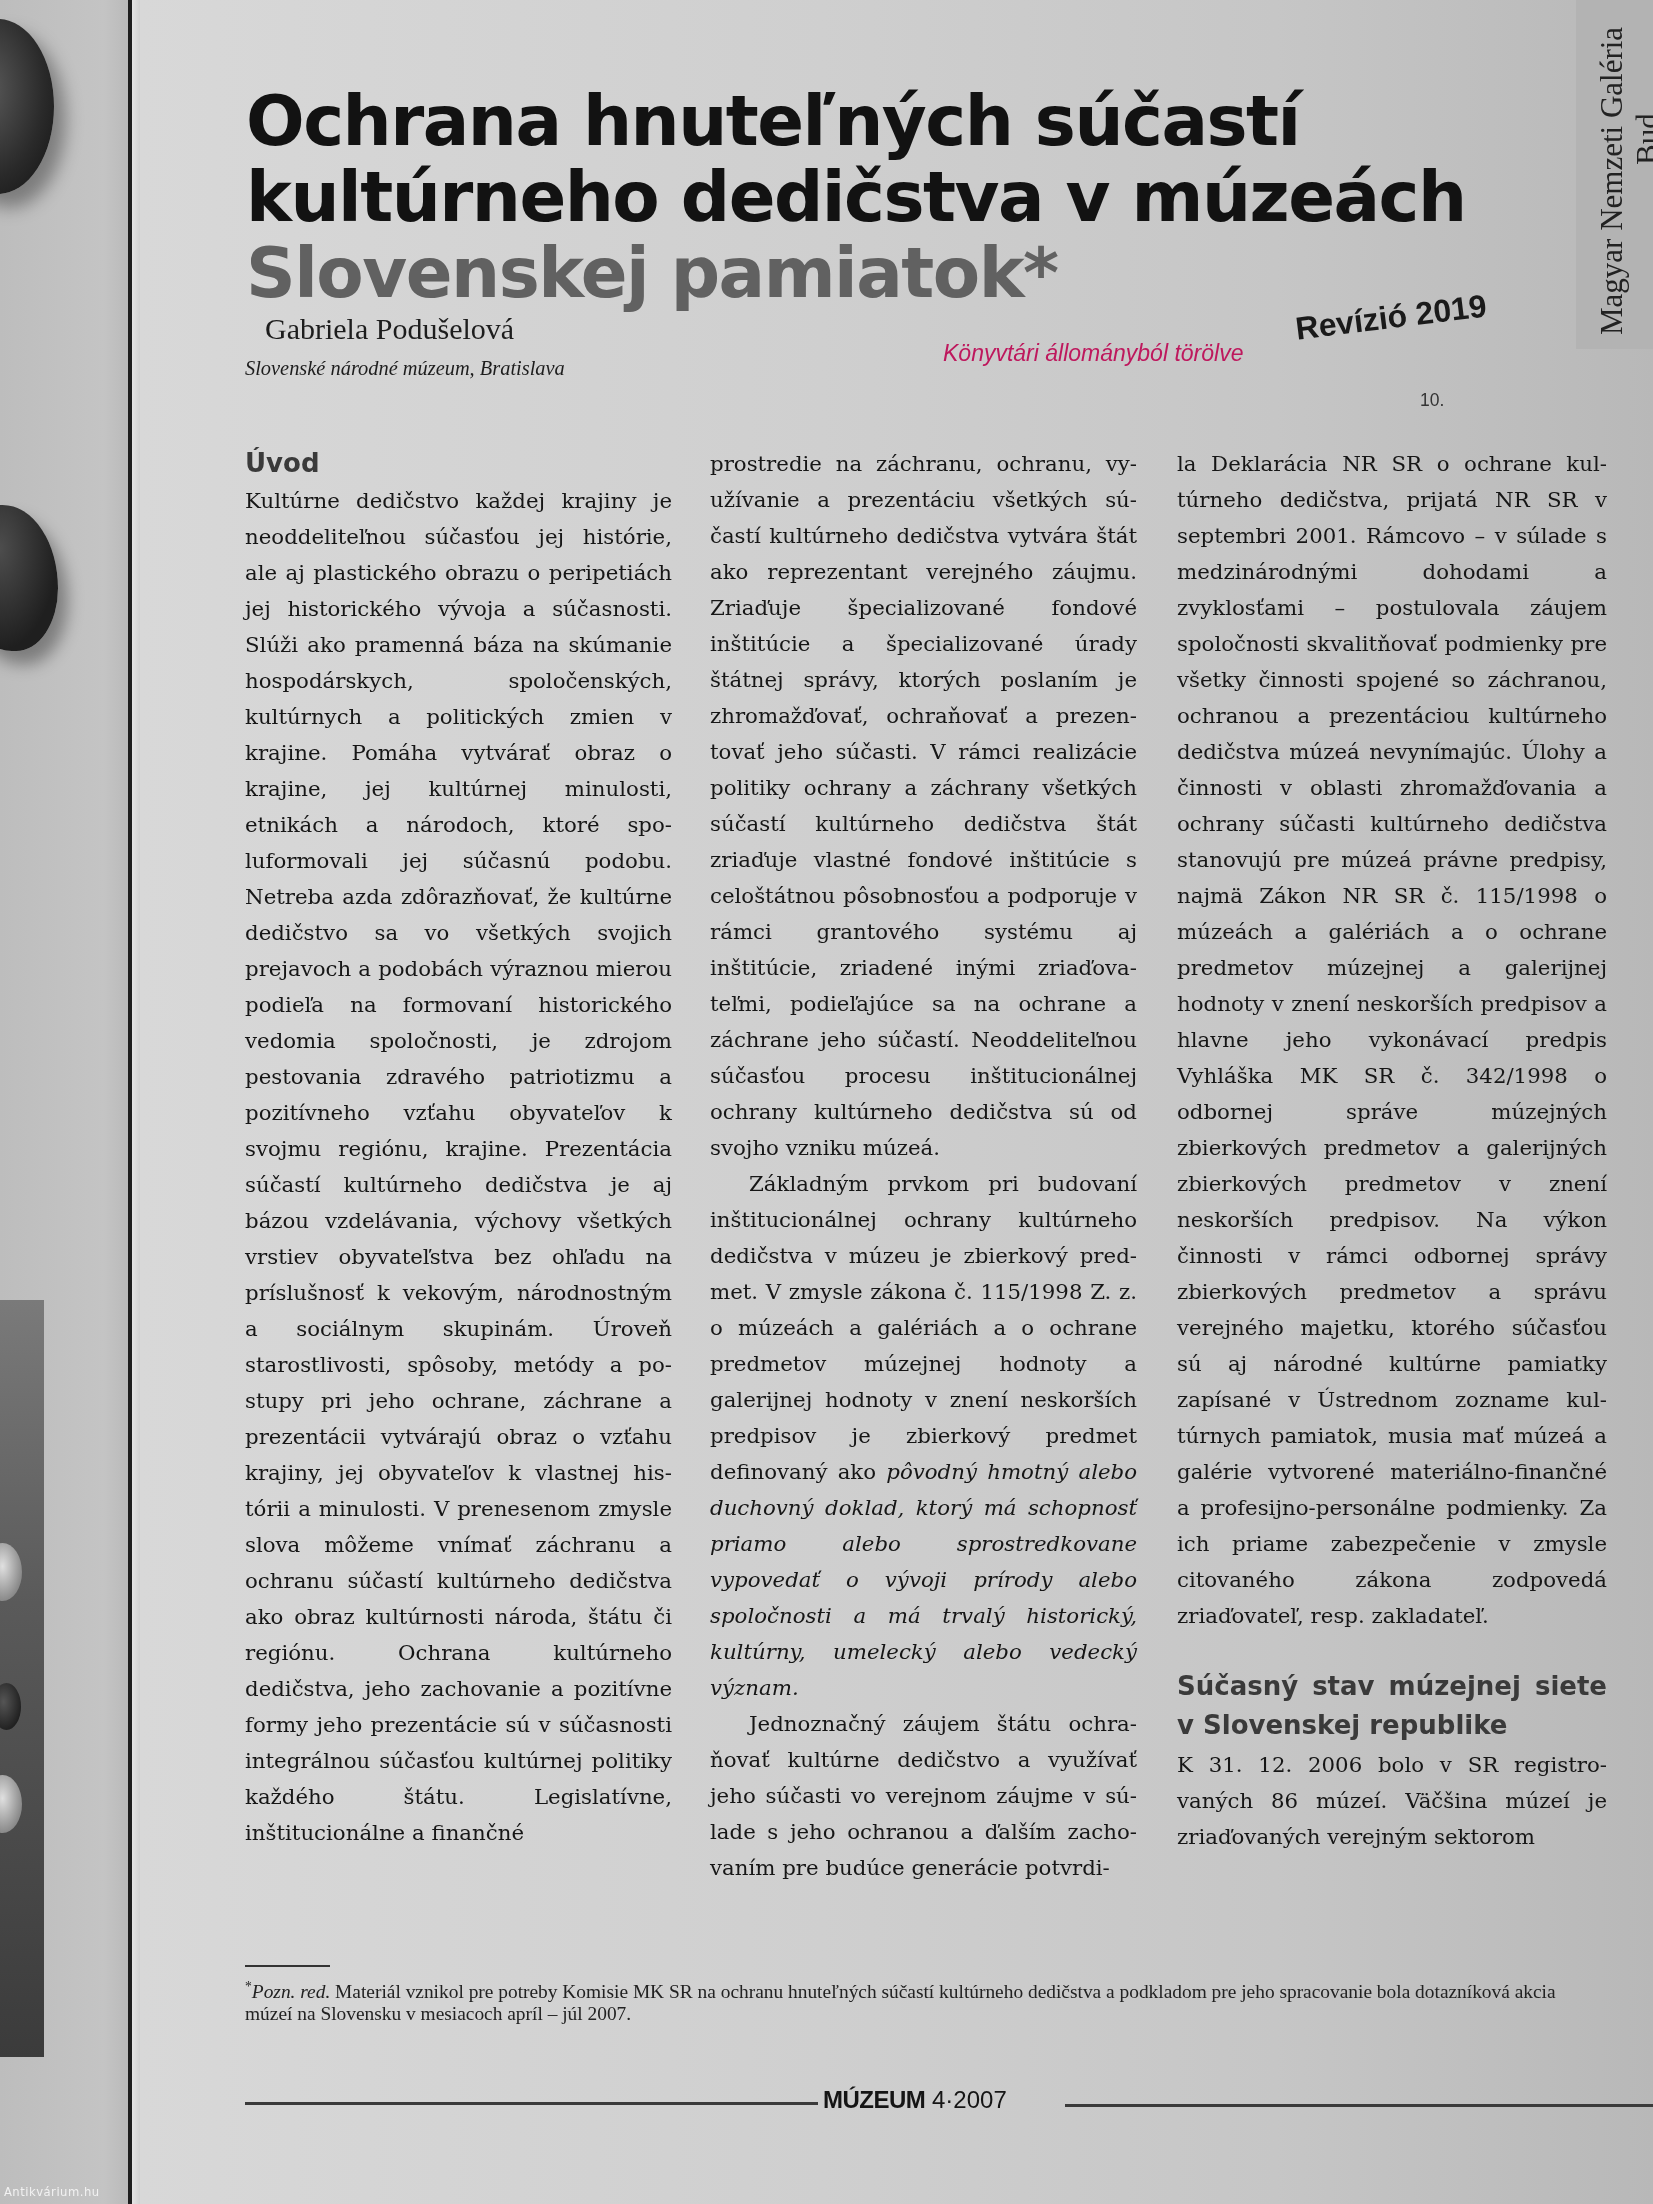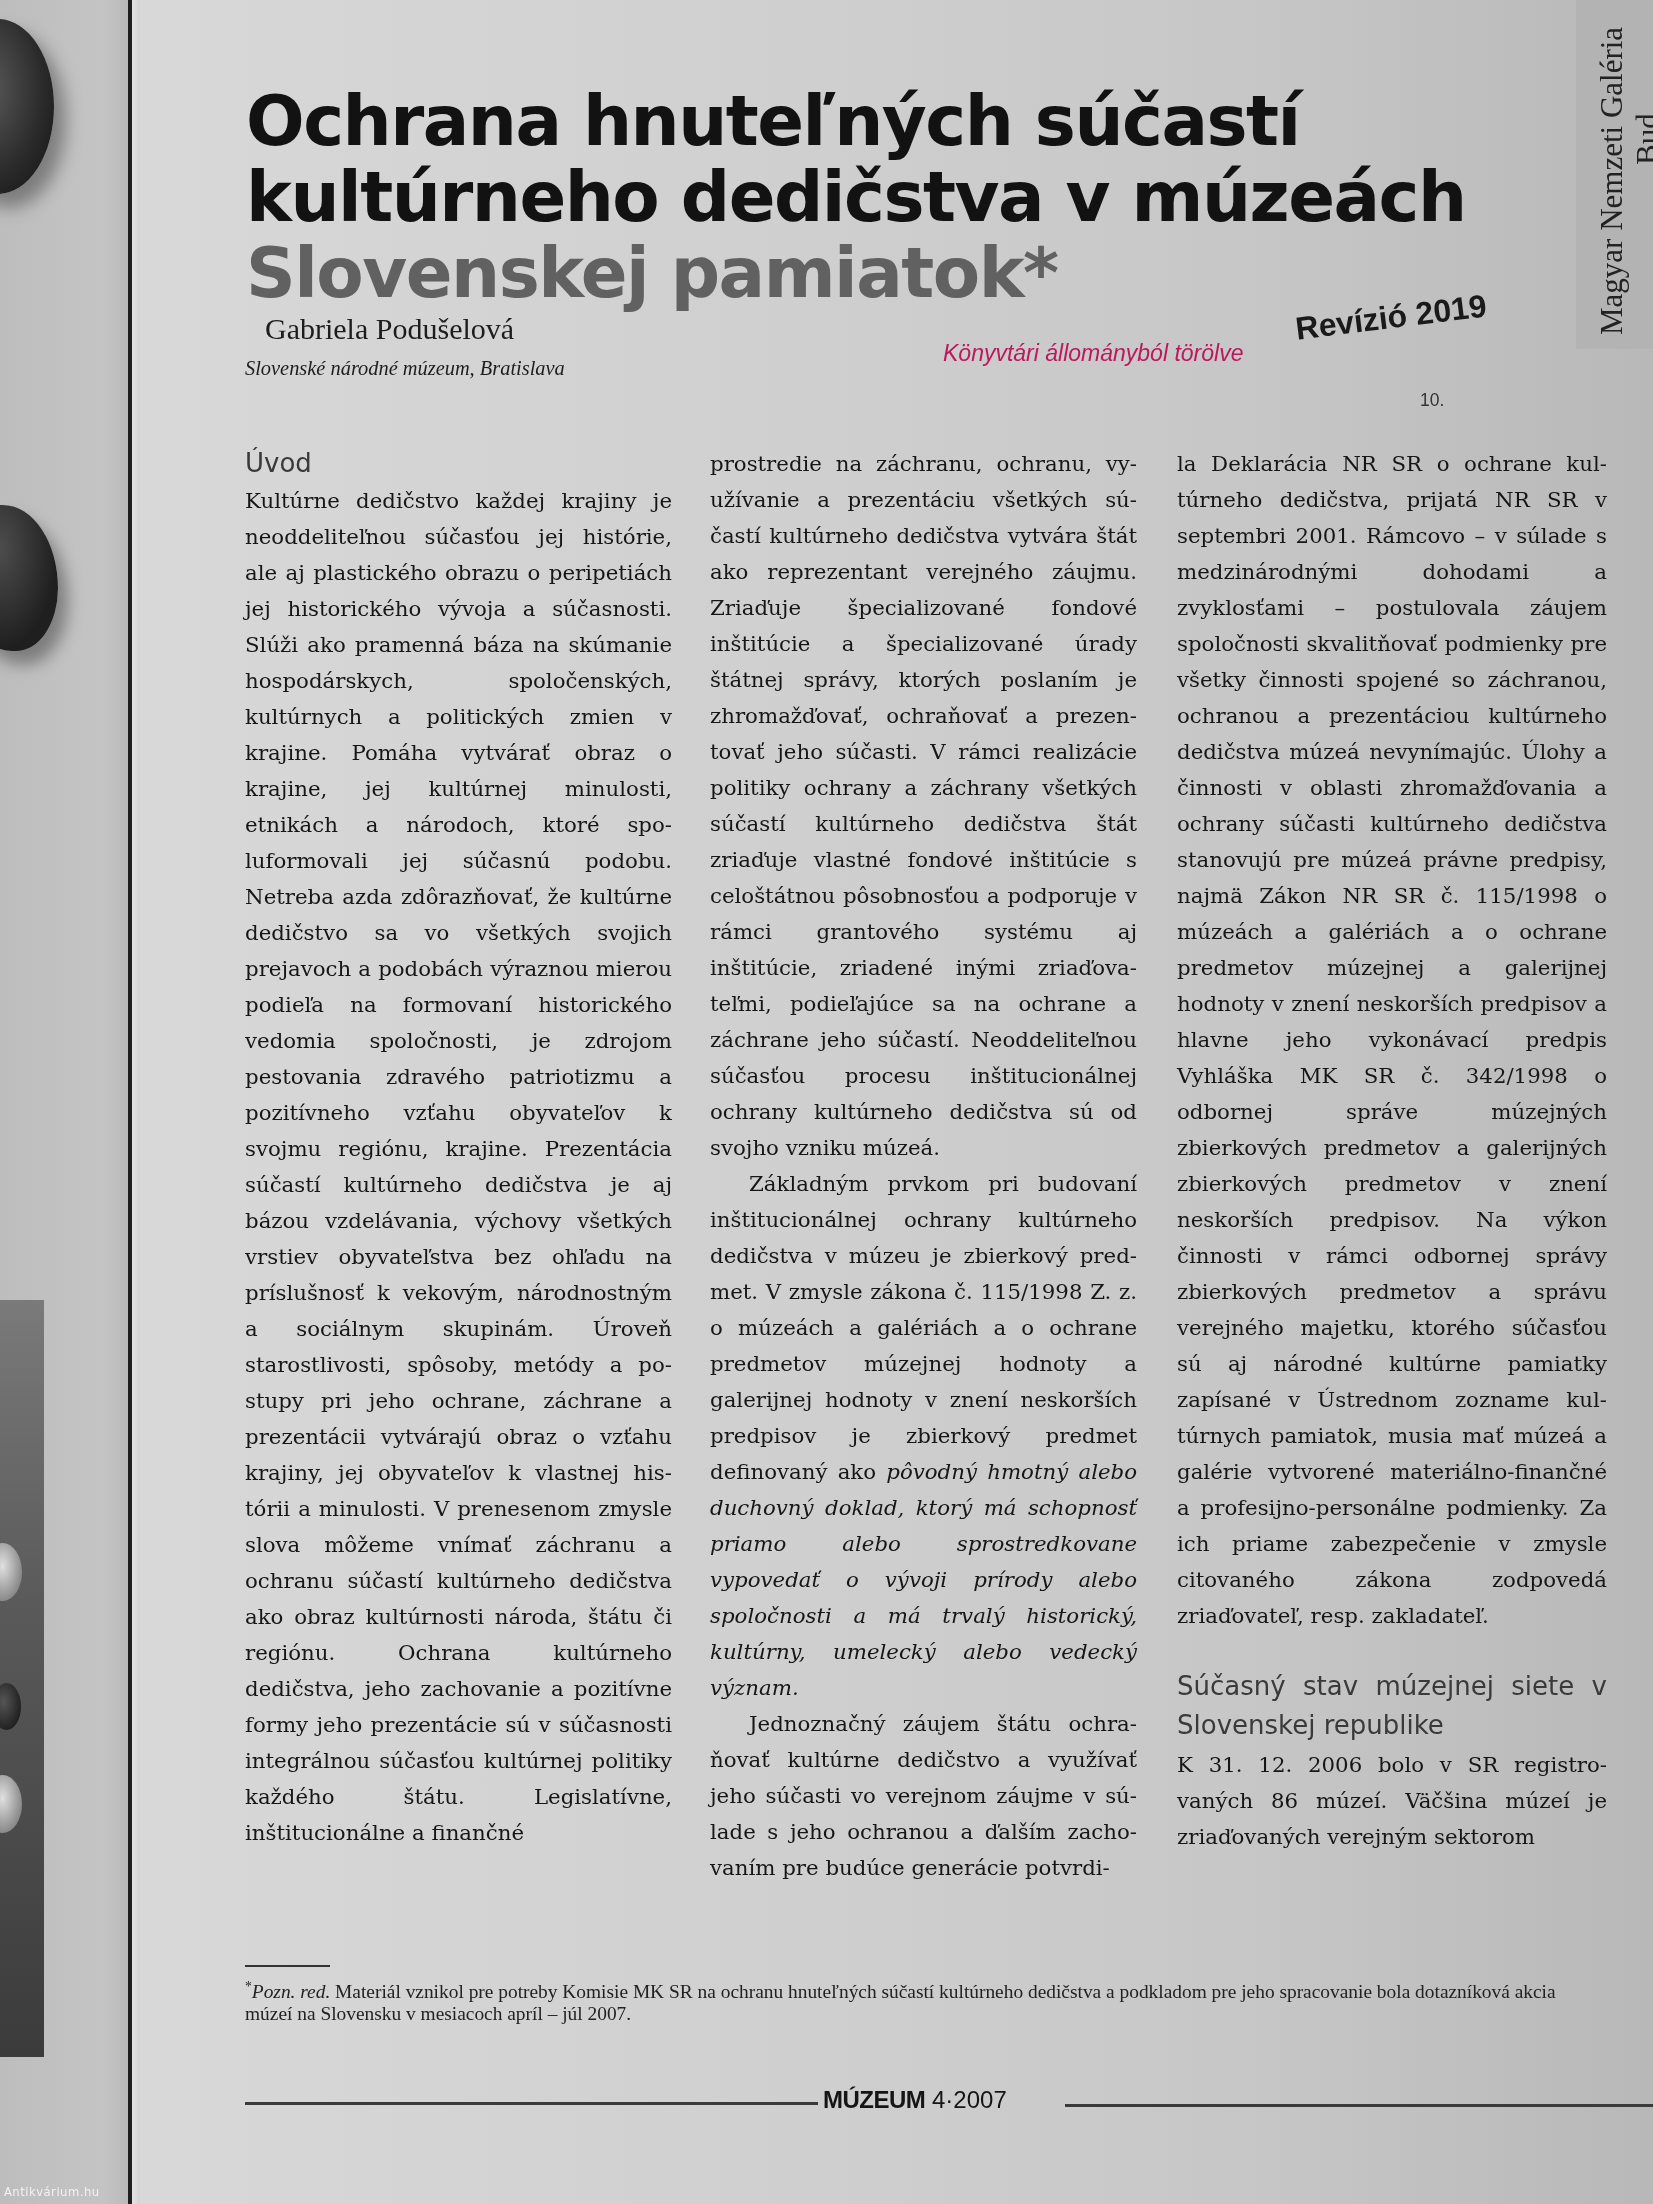--- a/index.html
+++ b/index.html
@@ -103,21 +103,21 @@
       position: absolute; top: 446px; width: 427px;
       font-family: "DejaVu Serif", serif; font-size: 21.3px; line-height: 36px;
       text-align: justify; hyphens: manual; color: #161616;
     }
     .col p { margin: 0; }
     .col .indent { text-indent: 39px; }
     .col1 { left: 245px; }
     .col2 { left: 710px; }
     .col3 { left: 1177px; width: 430px; }
     .h-section {
-      font-family: "DejaVu Sans", sans-serif; font-weight: normal; font-size: 26px;
+      font-family: "DejaVu Sans", sans-serif; font-weight: bold; font-size: 26px;
       line-height: 35px; color: #3a3a3a; margin: 0 0 1.9px 0;
     }
     .h-section2 { margin-top: 33px; line-height: 39px; }
     .italic { font-style: italic; }
     .fn-rule {
       position: absolute; left: 245px; top: 1965px; width: 85px; height: 1.9px; background: #333;
     }
     .footnote {
       position: absolute; left: 245px; top: 1976px; width: 1359px;
       font-family: "Liberation Serif", serif; font-size: 19.4px; line-height: 22px; color: #222;

